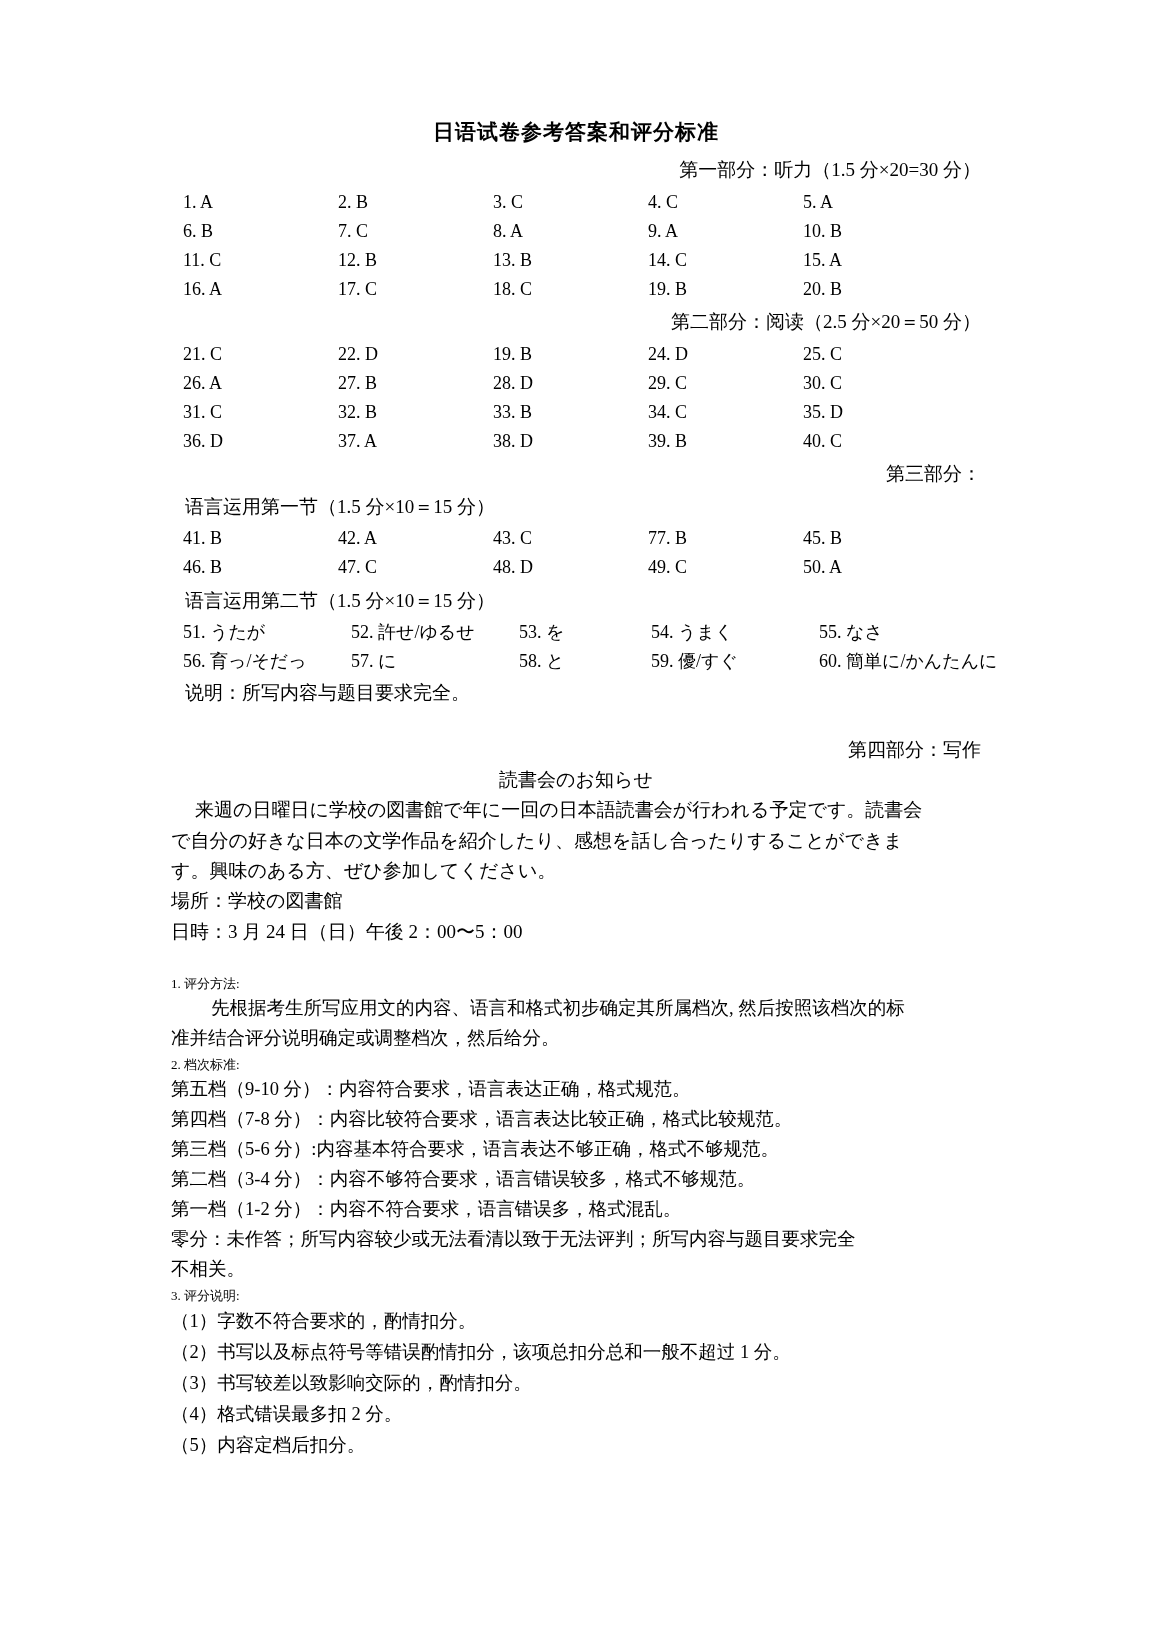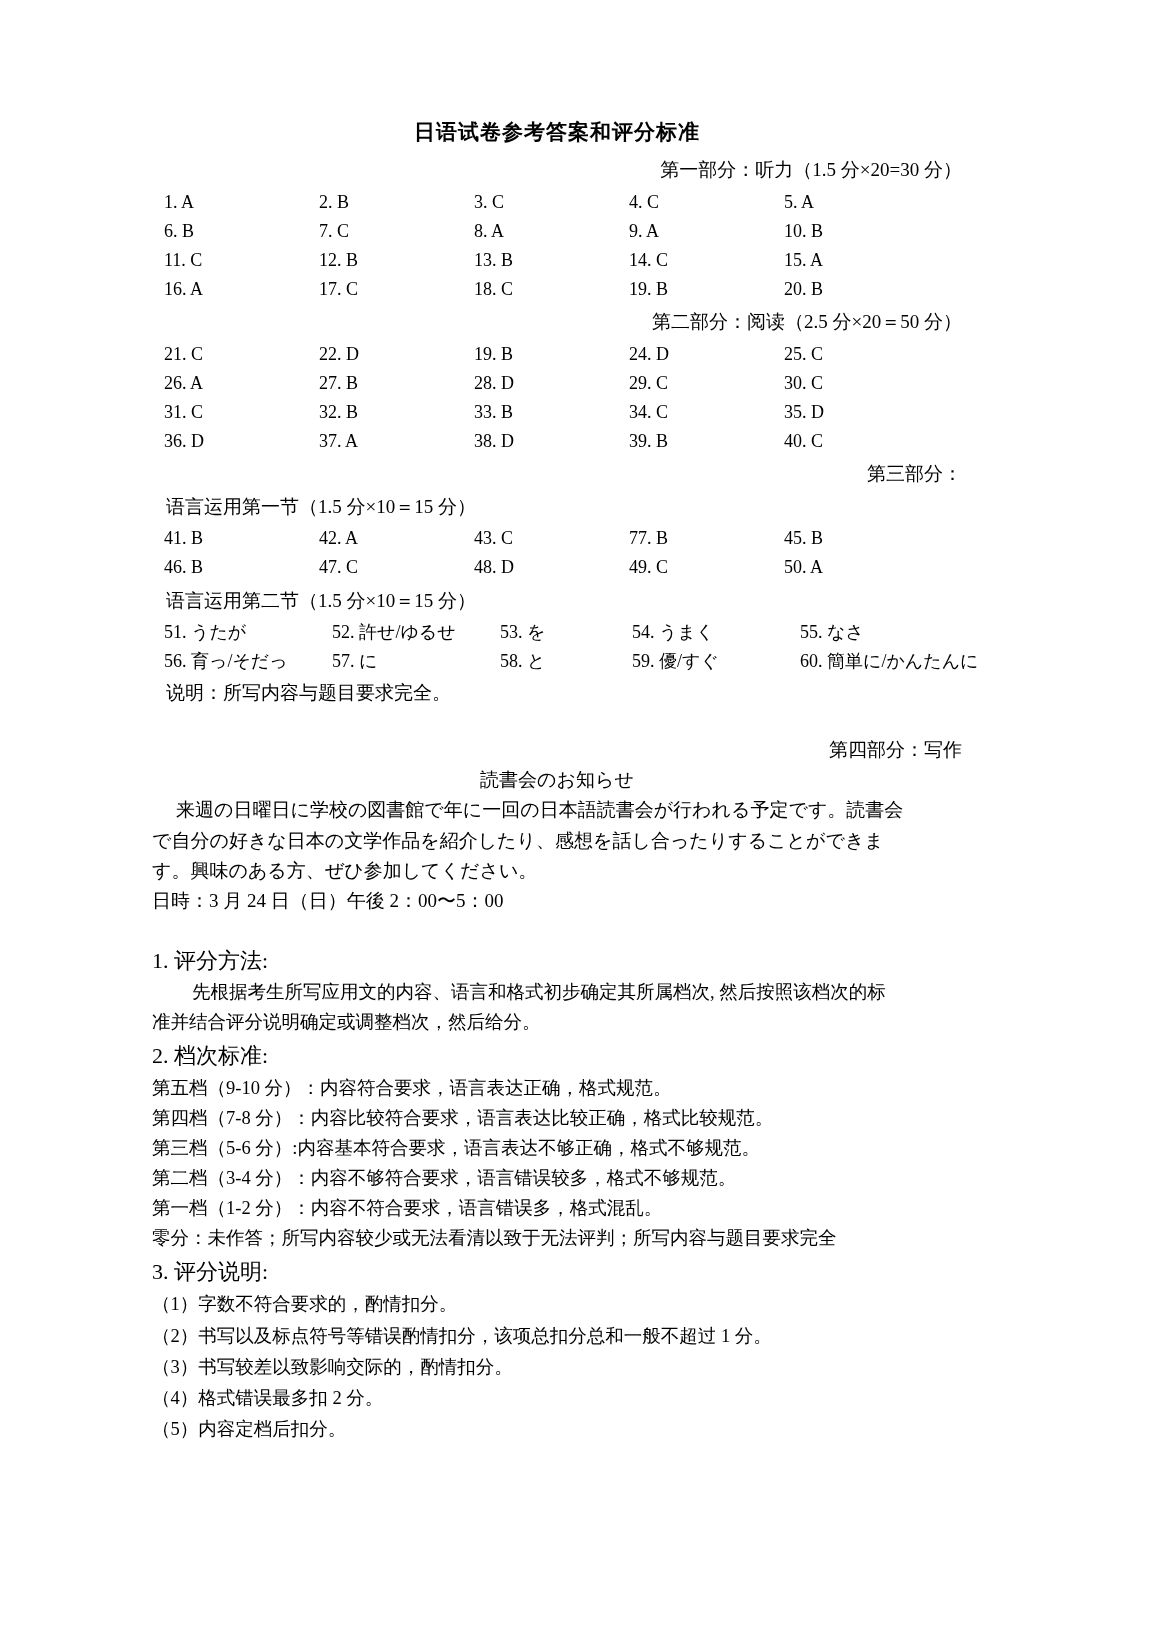--- a/index.html
+++ b/index.html
@@ -17,21 +17,21 @@
   }
   .page {
     position: absolute;
     left: 0; top: 0;
     width: 1158px;
     height: 1638px;
     background: #fff;
   }
   .content {
     position: absolute;
-    left: 152px;
+    left: 171px;
     top: 118px;
     width: 810px;
   }
   .doc-title {
     text-align: center;
     font-weight: bold;
     font-size: 21px;
     letter-spacing: 1px;
     margin: 0 0 10px 0;
     font-family: "Liberation Sans", "DejaVu Sans", sans-serif;
@@ -83,21 +83,21 @@
     margin: 0;
     text-indent: 0;
   }
   .jp-body.indent { text-indent: 24px; }
   .crit-line {
     font-size: 18.5px;
     line-height: 1.62;
     margin: 0;
   }
   .num-head {
-    font-size: 22px;
+    font-size: 13px;
     line-height: 1.62;
     margin: 0;
   }
   .para-indent {
     font-size: 18.5px;
     line-height: 1.62;
     margin: 0;
     text-indent: 40px;
   }
   .para-cont {
@@ -212,35 +212,37 @@
     </div>
     <div class="note-line">说明：所写内容与题目要求完全。</div>
 
     <div class="spacer-lg"></div>
 
     <div class="plain">第四部分：写作</div>
     <div class="jp-title">読書会のお知らせ</div>
     <div class="jp-body indent">来週の日曜日に学校の図書館で年に一回の日本語読書会が行われる予定です。読書会</div>
     <div class="jp-body">で自分の好きな日本の文学作品を紹介したり、感想を話し合ったりすることができま</div>
     <div class="jp-body">す。興味のある方、ぜひ参加してください。</div>
+    <div class="jp-body">場所：学校の図書館</div>
     <div class="jp-body">日時：3 月 24 日（日）午後 2：00〜5：00</div>
 
     <div class="spacer-lg"></div>
 
     <div class="num-head">1. 评分方法:</div>
     <div class="para-indent">先根据考生所写应用文的内容、语言和格式初步确定其所属档次, 然后按照该档次的标</div>
     <div class="para-cont">准并结合评分说明确定或调整档次，然后给分。</div>
 
     <div class="num-head">2. 档次标准:</div>
     <div class="crit-line">第五档（9-10 分）：内容符合要求，语言表达正确，格式规范。</div>
     <div class="crit-line">第四档（7-8 分）：内容比较符合要求，语言表达比较正确，格式比较规范。</div>
     <div class="crit-line">第三档（5-6 分）:内容基本符合要求，语言表达不够正确，格式不够规范。</div>
     <div class="crit-line">第二档（3-4 分）：内容不够符合要求，语言错误较多，格式不够规范。</div>
     <div class="crit-line">第一档（1-2 分）：内容不符合要求，语言错误多，格式混乱。</div>
     <div class="crit-line">零分：未作答；所写内容较少或无法看清以致于无法评判；所写内容与题目要求完全</div>
+    <div class="crit-line">不相关。</div>
 
     <div class="num-head">3. 评分说明:</div>
     <div class="item-line">（1）字数不符合要求的，酌情扣分。</div>
     <div class="item-line">（2）书写以及标点符号等错误酌情扣分，该项总扣分总和一般不超过 1 分。</div>
     <div class="item-line">（3）书写较差以致影响交际的，酌情扣分。</div>
     <div class="item-line">（4）格式错误最多扣 2 分。</div>
     <div class="item-line">（5）内容定档后扣分。</div>
 
   </div>
 </div>

